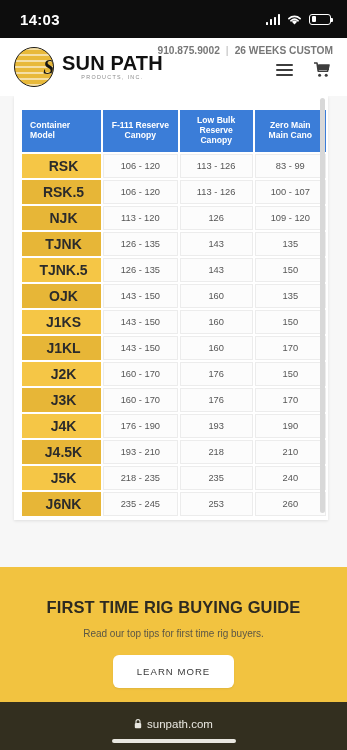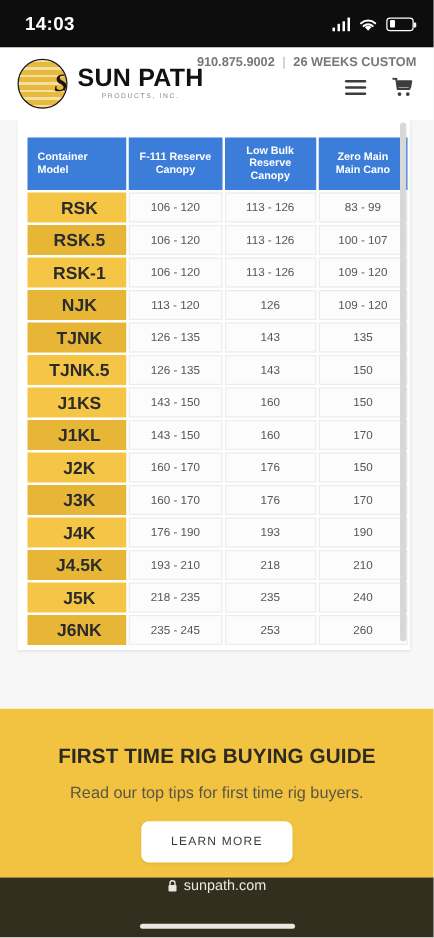--- a/index.html
+++ b/index.html
@@ -120,32 +120,32 @@
   .cta{
     position:absolute; left:0; right:0; bottom:48px; height:135px;
     background:#f2c340; text-align:center;
     display:flex; flex-direction:column; align-items:center; justify-content:center;
     overflow:hidden;
   }
   .cta h2{
     font-size:16.5px; font-weight:700; color:#2d2a21; letter-spacing:.1px;
     margin-bottom:11px;
   }
-  .cta p{ font-size:13px; color:#5b5645; margin-bottom:16px; }
+  .cta p{ font-size:10px; color:#5b5645; margin-bottom:16px; }
   .cta-btn{
     background:#fff; color:#3a3a3a; font-size:9.6px; letter-spacing:1px;
     padding:11px 24px; border-radius:6px; border:none; cursor:pointer;
     box-shadow:0 1px 2px rgba(0,0,0,.08); margin-bottom:-16px;
   }
 
   
   .browserbar{
     position:absolute; left:0; right:0; bottom:0; height:48px;
     background:#332f1f; display:flex; flex-direction:column;
-    align-items:center; justify-content:flex-start; padding-top:1px;
+    align-items:center; justify-content:flex-start; padding-top:16px;
   }
   .url{ display:flex; align-items:center; gap:5px; color:#e9e7e0; font-size:11.5px; }
   .lock{ font-size:9px; }
   .homebar{
     position:absolute; bottom:7px; width:124px; height:4.5px;
     background:#e9e7e0; border-radius:3px;
   }
 </style>
 </head>
 <body>
@@ -234,43 +234,43 @@
             <td>106 - 120</td>
             <td>113 - 126</td>
             <td>83 - 99</td>
           </tr>
           <tr class="even">
             <td class="model">RSK.5</td>
             <td>106 - 120</td>
             <td>113 - 126</td>
             <td>100 - 107</td>
           </tr>
-          <tr class="odd">
-            <td class="model">RSK-1</td>
-            <td>106 - 120</td>
-            <td>113 - 126</td>
-            <td>109 - 120</td>
-          </tr>
           <tr class="even">
             <td class="model">NJK</td>
             <td>113 - 120</td>
             <td>126</td>
             <td>109 - 120</td>
           </tr>
           <tr class="even">
             <td class="model">TJNK</td>
             <td>126 - 135</td>
             <td>143</td>
             <td>135</td>
           </tr>
           <tr class="odd">
             <td class="model">TJNK.5</td>
             <td>126 - 135</td>
             <td>143</td>
             <td>150</td>
+          </tr>
+          <tr class="even">
+            <td class="model">OJK</td>
+            <td>143 - 150</td>
+            <td>160</td>
+            <td>135</td>
           </tr>
           <tr class="odd">
             <td class="model">J1KS</td>
             <td>143 - 150</td>
             <td>160</td>
             <td>150</td>
           </tr>
           <tr class="even">
             <td class="model">J1KL</td>
             <td>143 - 150</td>

